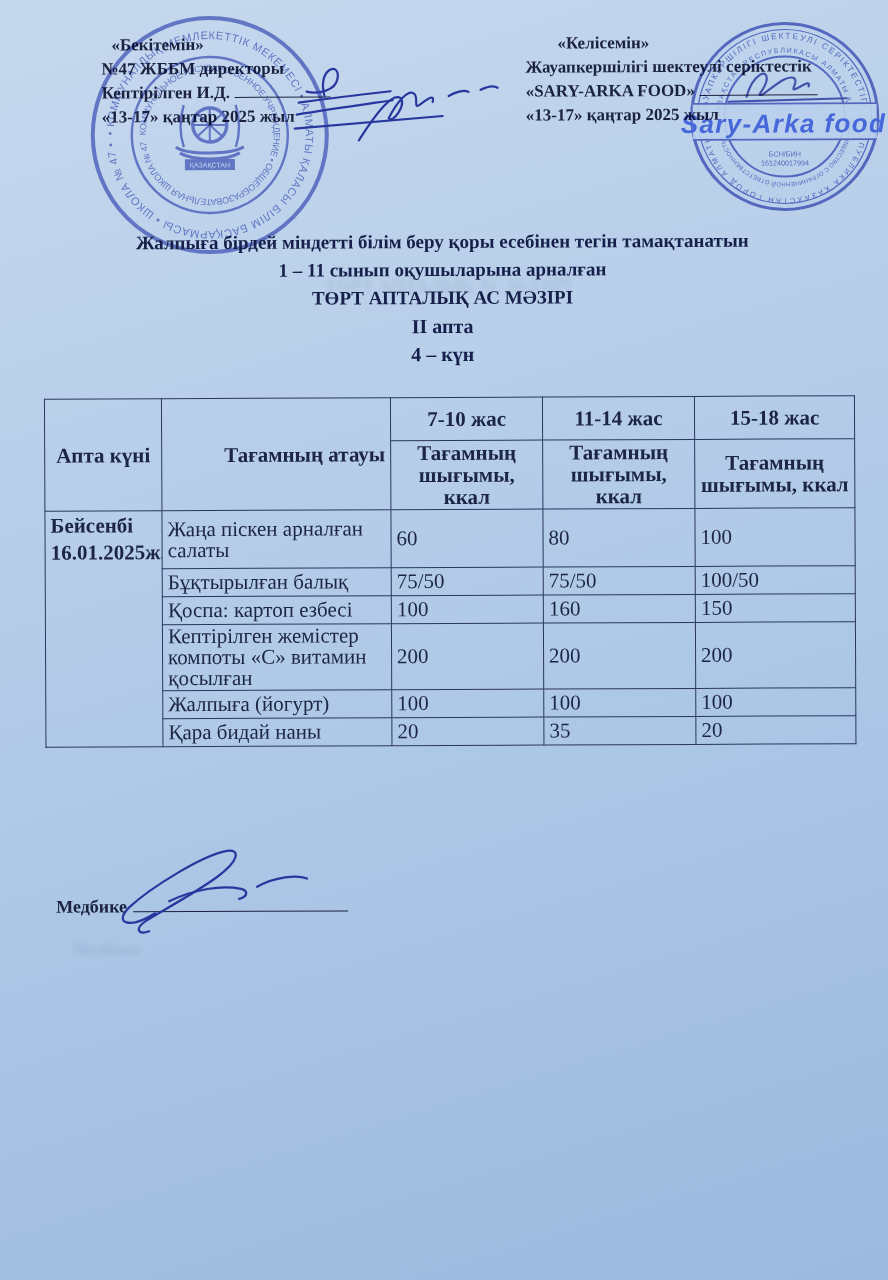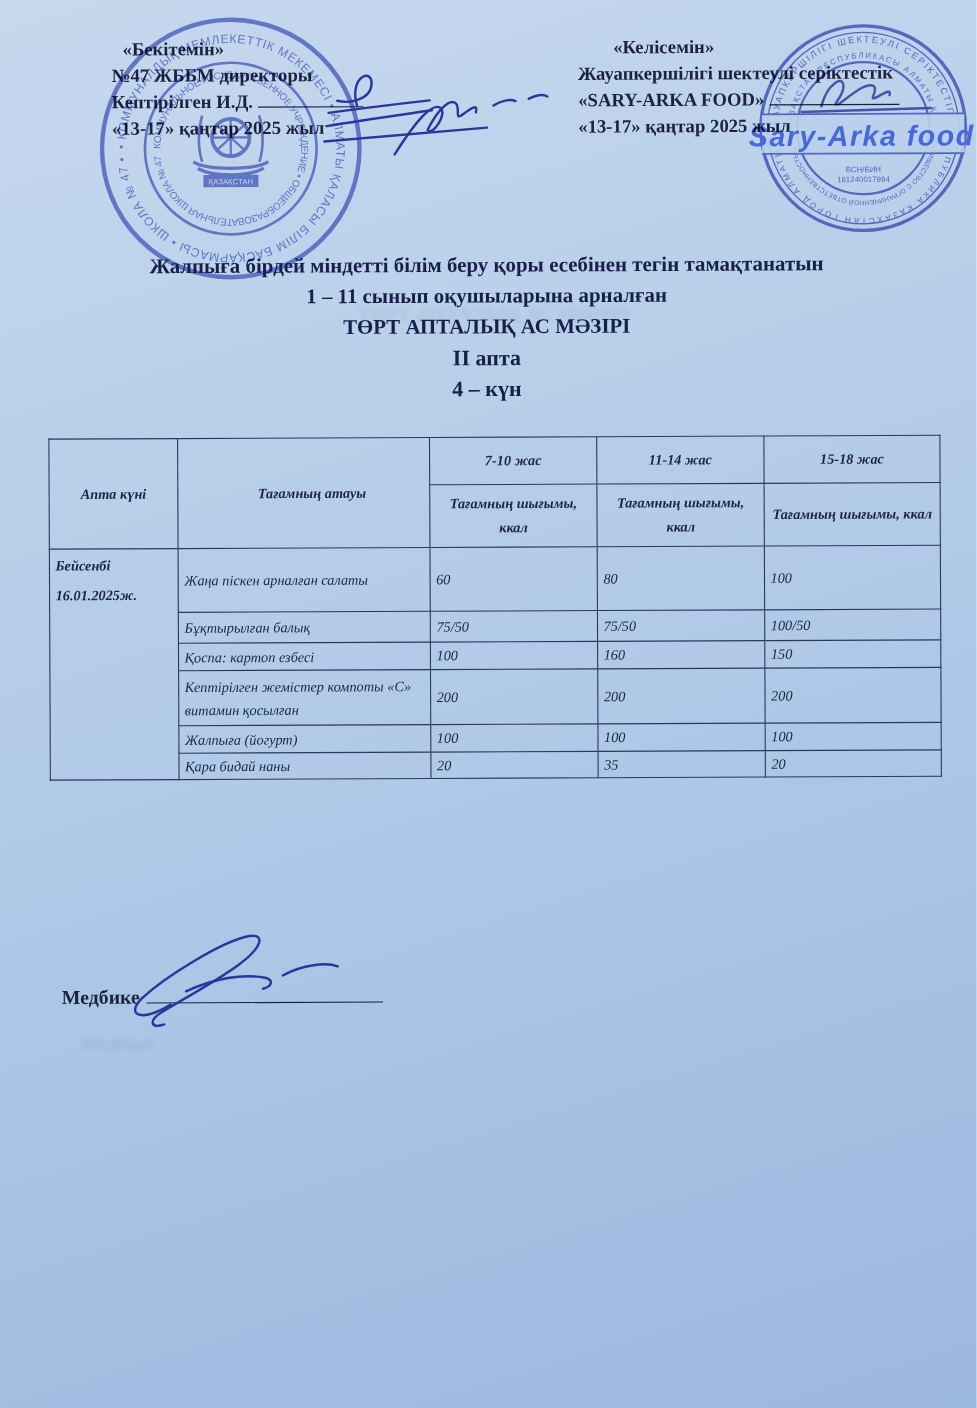--- a/index.html
+++ b/index.html
@@ -26,23 +26,22 @@
   .heading{position:absolute;left:0;top:228px;width:888px;text-align:center;font-weight:bold;color:#16204a;}
   .heading .h-line{font-size:19px;line-height:28px;}
   .heading .h-line.big{font-size:20px;}
 
   
   .ghost{position:absolute;color:#2a3a68;opacity:0.09;filter:blur(2.2px);font-weight:bold;pointer-events:none;}
 
   
   table.menu{position:absolute;left:45px;top:397px;width:810px;border-collapse:collapse;table-layout:fixed;}
   table.menu td,table.menu th{
-    border:1.5px solid #2c3760;padding:1px 5px;font-size:13px;color:#1d2545;
+    border:1.5px solid #2c3760;padding:1px 5px;font-size:21px;color:#1d2545;
     overflow:hidden;
-    font-style:italic;
   }
   table.menu th{font-weight:bold;text-align:center;vertical-align:middle;line-height:22px;}
   td.daycell{font-weight:bold;vertical-align:top;padding-top:6px;line-height:27px;}
   td.dish{text-align:left;line-height:21px;vertical-align:middle;}
   td.num{text-align:left;vertical-align:middle;}
   tr.hr1{height:43px;} tr.hr2{height:57px;}
   tr.r0{height:58px;} tr.r1{height:28px;} tr.r2{height:25px;}
   tr.r3{height:50px;} tr.r4{height:25px;} tr.r5{height:22px;}
 
   
@@ -176,21 +175,21 @@
       <colgroup>
           <col style="width:117px">
           <col style="width:229px">
           <col style="width:152px">
           <col style="width:152px">
           <col style="width:160px">
         </colgroup>
       <tbody>
           <tr class="hr1">
         <th rowspan="2">Апта күні</th>
-        <th rowspan="2" style="text-align:center;padding-left:20px">Тағамның атауы</th>
+        <th rowspan="2" style="text-align:right;padding-left:20px">Тағамның атауы</th>
         <th>7-10 жас</th>
         <th>11-14 жас</th>
         <th>15-18 жас</th>
       </tr>
       <tr class="hr2">
         <th>Тағамның шығымы, ккал</th>
         <th>Тағамның шығымы, ккал</th>
         <th>Тағамның шығымы, ккал</th>
       </tr>
       <tr class="r0">

